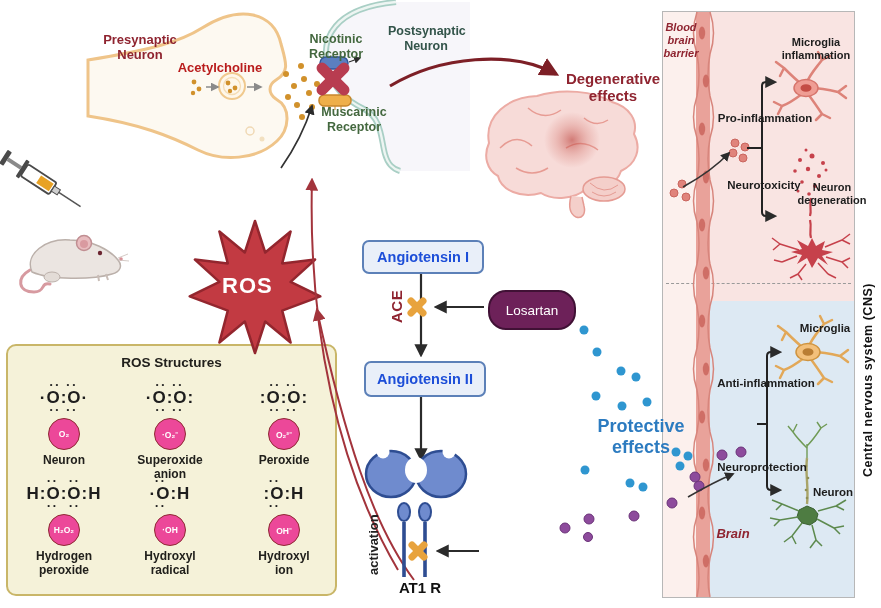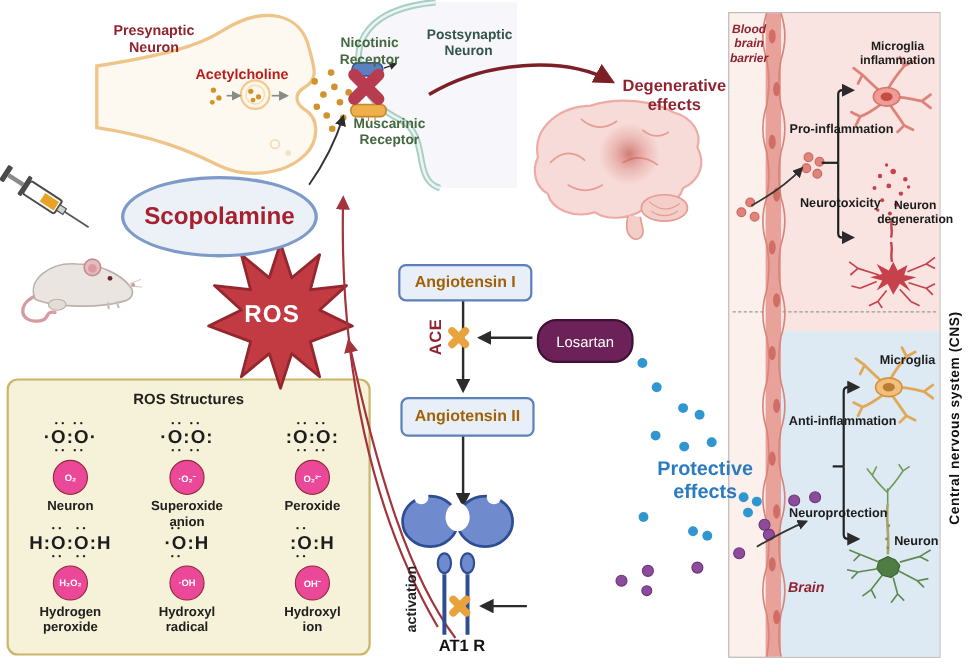--- a/index.html
+++ b/index.html
@@ -15,21 +15,21 @@
   .italic{font-style:italic}
   
   #panel{position:absolute;left:662px;top:11px;width:193px;height:587px;z-index:1;
          background:#fcf0ed;border:1.5px solid #b7b7b7;box-sizing:border-box}
   .region-pink{position:absolute;left:46px;top:0;right:0;height:289px;background:#f9e4e2}
   .region-blue{position:absolute;left:46px;top:289px;right:0;bottom:0;background:#dde9f3}
   .divider{position:absolute;left:3px;right:3px;top:271px;border-top:1.6px dashed #9a9a9a}
   
   .box{position:absolute;z-index:3;display:flex;align-items:center;justify-content:center;
        background:#e9eff9;border:2.5px solid #5c80b8;border-radius:7px;
-       font-weight:bold;font-size:14.5px;color:#a16207}
+       font-weight:bold;font-size:14.5px;color:#1d4ed8}
   .pill{position:absolute;z-index:3;display:flex;align-items:center;justify-content:center;
         border-radius:18px;font-weight:bold}
   #ramipril{background:#6d2159;border:2.5px solid #401135;color:#fff;font-size:13.5px;font-weight:normal}
   #losartan{background:#f7e2f5;border:2.5px solid #94488f;color:#1d1d1d;font-size:14px}
   #scopolamine{position:absolute;z-index:3;left:110px;top:160px;width:173px;height:68px;
         background:#ecf0f7;border:3px solid #7e9ac9;border-radius:50%;
         display:flex;align-items:center;justify-content:center;
         font-size:22px;font-weight:bold;color:#a6202e}
   .vert{writing-mode:vertical-rl;transform:rotate(180deg);display:flex;
         align-items:center;justify-content:center}
@@ -328,35 +328,34 @@
         <path d="M 799 511 L 782 504 M 782 504 L 772 500 M 782 504 L 776 510"></path>
         <path d="M 798 517 L 780 520 M 780 520 L 770 518 M 780 520 L 774 526"></path>
         <path d="M 802 523 L 792 536 M 792 536 L 784 542 M 792 536 L 796 544"></path>
         <path d="M 812 525 L 816 540 M 816 540 L 810 548 M 816 540 L 822 546"></path>
         <path d="M 817 519 L 834 528 M 834 528 L 844 526 M 834 528 L 840 534"></path>
         <path d="M 818 511 L 836 506 M 836 506 L 846 500 M 836 506 L 844 510"></path>
       </g>
     </g>
   </svg>
 
-  <div class="lbl dark-red" style="left:100px;top:20px;width:80px;font-size:13px">Presynaptic
+  <div class="lbl dark-red" style="left:100px;top:32px;width:80px;font-size:13px">Presynaptic
 Neuron</div>
   <div class="lbl" style="left:158px;top:60px;width:124px;font-size:13px;color:#b91c1c">Acetylcholine</div>
   <div class="lbl green" style="left:305px;top:32px;width:62px;font-size:12.5px">Nicotinic
 Receptor</div>
   <div class="lbl green" style="left:318px;top:105px;width:72px;font-size:12.5px">Muscarinic
 Receptor</div>
   <div class="lbl teal" style="left:388px;top:24px;width:76px;font-size:12.5px">Postsynaptic
 Neuron</div>
   <div class="lbl dark-red" style="left:553px;top:70px;width:120px;font-size:15px">Degenerative
 effects</div>
   <div class="lbl blue" style="left:597px;top:416px;width:88px;font-size:18px">Protective
 effects</div>
 
-  <div id="scopolamine">Scopolamine</div>
   <div id="ros-text">ROS</div>
   <div id="x-synapse" class="xmark"></div>
 
   <div class="box" style="left:362px;top:240px;width:118px;height:30px">Angiotensin I</div>
   <div class="lbl vert dark-red" style="left:388px;top:284px;width:18px;height:44px;font-size:15px;letter-spacing:0.5px">ACE</div>
   <div class="xmark x-orange" style="left:405px;top:295px"></div>
   <div id="ramipril" class="pill" style="left:488px;top:290px;width:84px;height:36px">Losartan</div>
   <div class="box" style="left:364px;top:361px;width:118px;height:32px">Angiotensin II</div>
   <div class="lbl vert" style="left:366px;top:506px;width:16px;height:78px;font-size:13px;color:#222">activation</div>
   <div class="xmark x-orange" style="left:406px;top:539px"></div>

